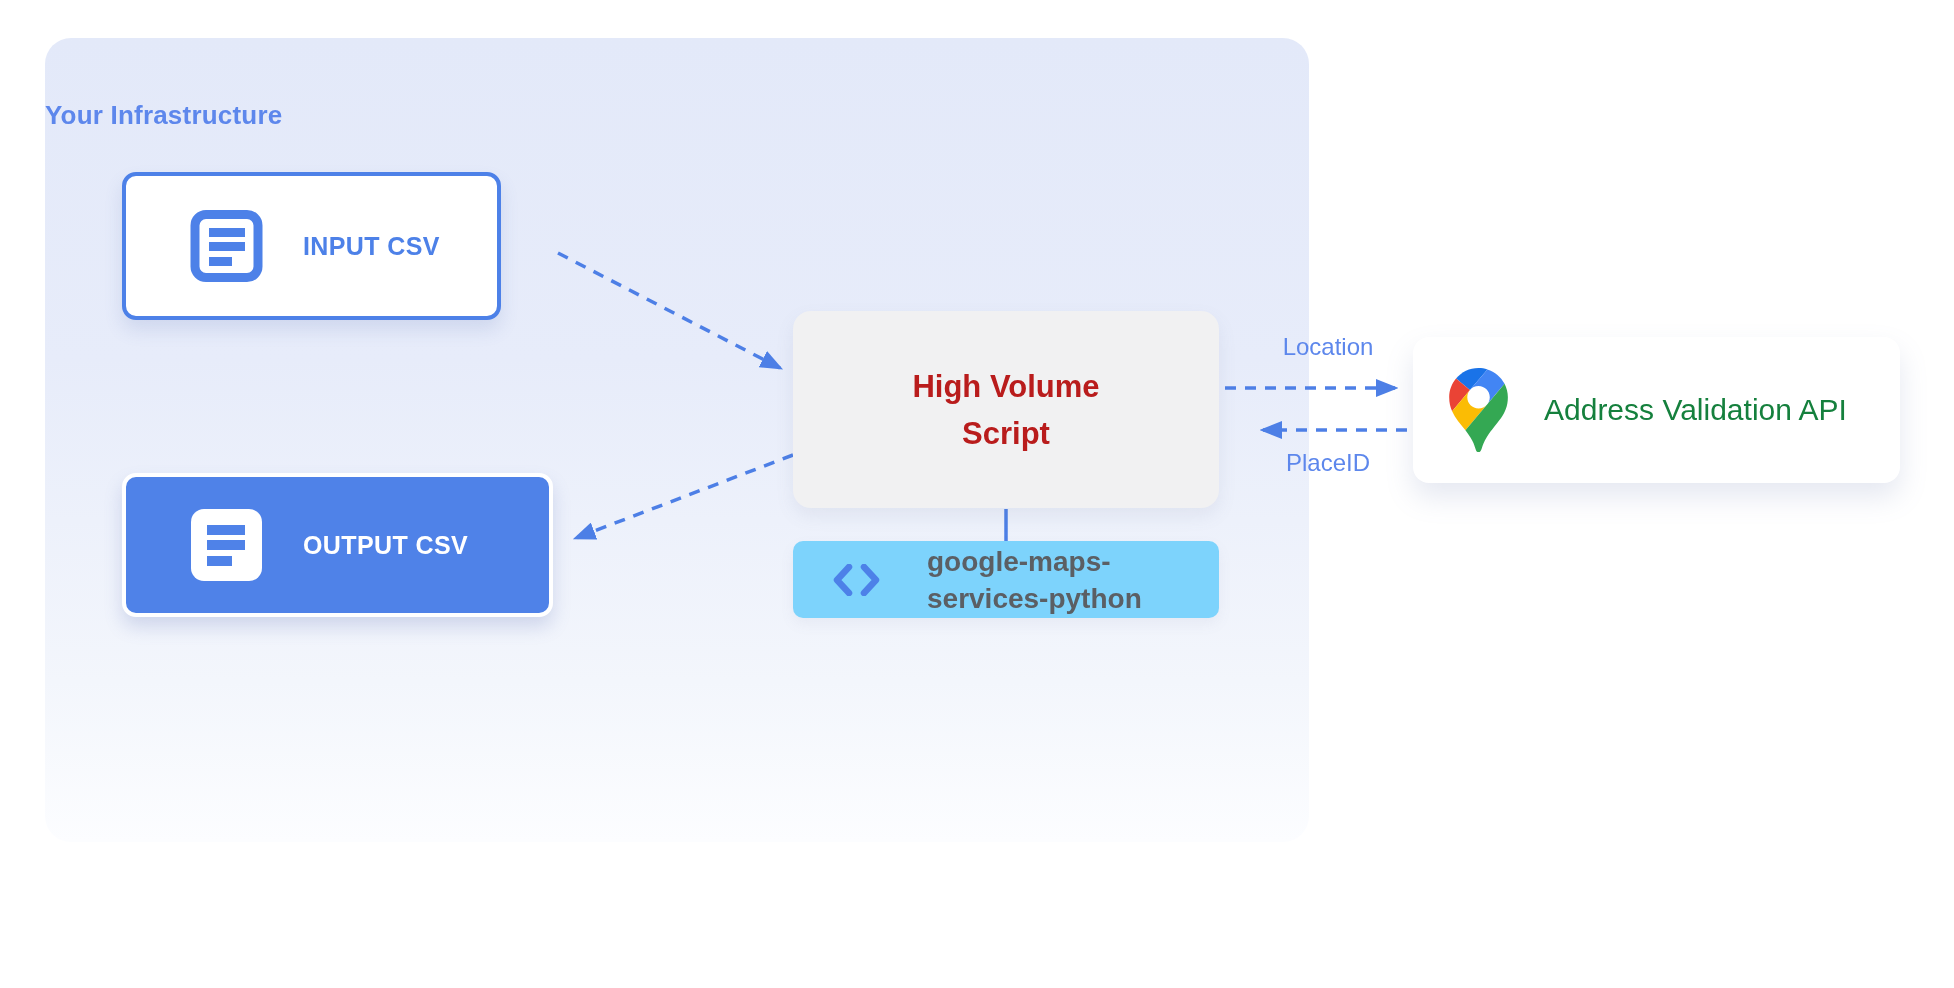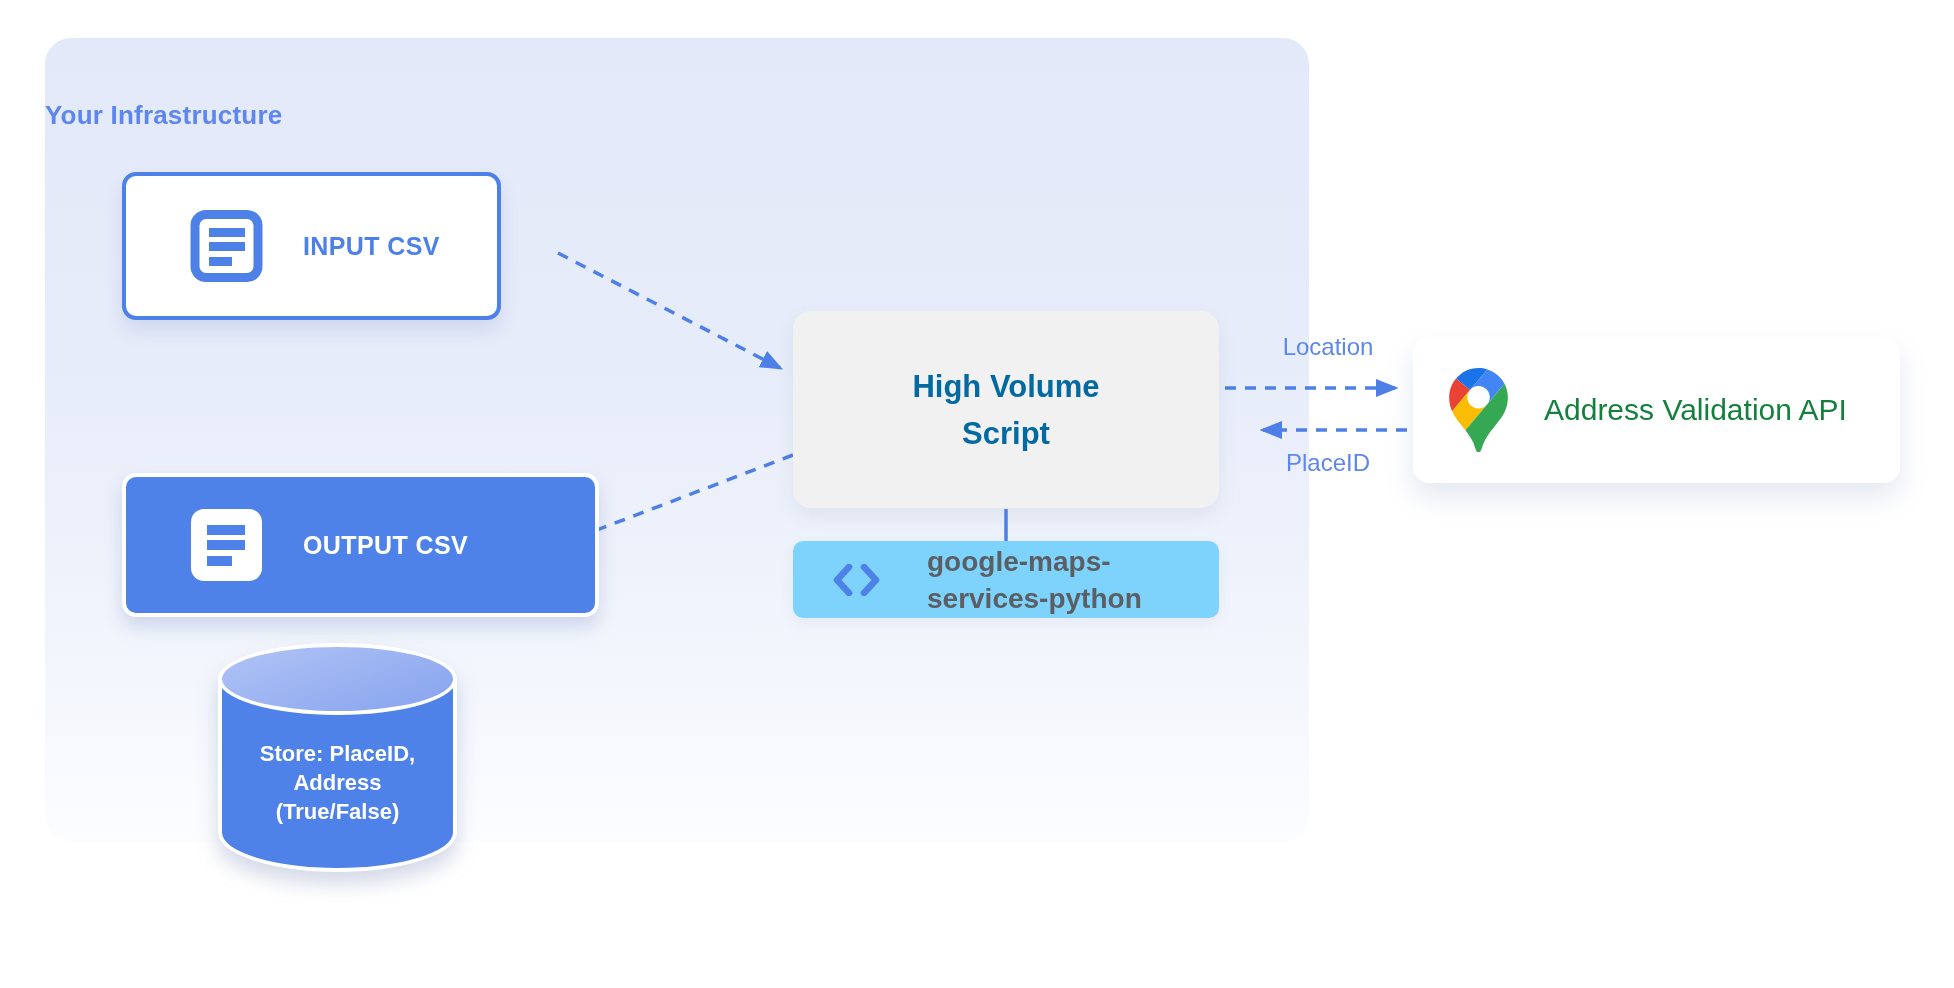--- a/index.html
+++ b/index.html
@@ -62,21 +62,21 @@
   .input-box .node-label {
     margin-left: 40px;
     font-size: 25px;
     font-weight: bold;
     color: #4d81e8;
     letter-spacing: 0.4px;
   }
 
   .output-box {
     left: 122px; top: 473px;
-    width: 477px; height: 144px;
+    width: 431px; height: 144px;
     background: #4f82e8;
     border: 4px solid #ffffff;
     border-radius: 14px;
     box-shadow: 0 10px 18px rgba(90, 110, 180, 0.22);
     padding-left: 64px;
   }
   .output-box .node-label {
     margin-left: 40px;
     font-size: 25px;
     font-weight: bold;
@@ -90,21 +90,21 @@
     background: #f1f1f2;
     border-radius: 18px;
     box-shadow: 0 8px 18px rgba(110, 120, 150, 0.10);
     flex-direction: column;
     justify-content: center;
     text-align: center;
   }
   .script-box .script-line {
     font-size: 31px;
     font-weight: bold;
-    color: #0369a1;
+    color: #b91c1c;
     line-height: 47px;
   }
 
   .library-box {
     left: 793px; top: 541px;
     width: 426px; height: 77px;
     background: #7dd3fc;
     border-radius: 10px;
     box-shadow: 0 6px 14px rgba(110, 120, 150, 0.08);
     padding-left: 40px;
@@ -258,23 +258,14 @@
       <path fill="#4285f4" d="M46.2 28.5c9.8 0 17.7 7.9 17.7 17.7 0 4.3-1.6 8.3-4.2 11.4 0 0 13.9-16.6 27.5-32.7-5.6-10.8-15.3-19-27-22.7L32.6 34.8c3.3-3.9 8.1-6.3 13.6-6.3z"></path>
       <path fill="#fbbc04" d="M46.2 63.8c-9.8 0-17.7-7.9-17.7-17.7 0-4.3 1.5-8.3 4.1-11.3l-28 33.3c4.8 10.6 12.8 20 21 29.9l34.1-40.5c-3.3 3.8-8.1 6.3-13.5 6.3z"></path>
       <path fill="#34a853" d="M59.1 109.2c15.4-24.1 33.3-35 33.3-63 0-7.7-1.9-14.9-5.2-21.3L25.6 98.2c2.6 3.4 5.3 7.3 7.9 11.3 9.4 14.5 6.8 23.1 12.8 23.1 6 0 3.4-8.7 12.8-23.4z"></path>
     </svg>
     <span class="node-label">Address Validation API</span>
   </div>
 
   <div class="edge-label location">Location</div>
   <div class="edge-label placeid">PlaceID</div>
 
-  <div class="cylinder">
-    <div class="cyl-top"></div>
-    <div class="cyl-body"></div>
-    <div class="cyl-label">
-      <div class="cyl-line">Store: PlaceID,</div>
-      <div class="cyl-line">Address</div>
-      <div class="cyl-line">(True/False)</div>
-    </div>
-  </div>
 
 </div>
 
 </body></html>

